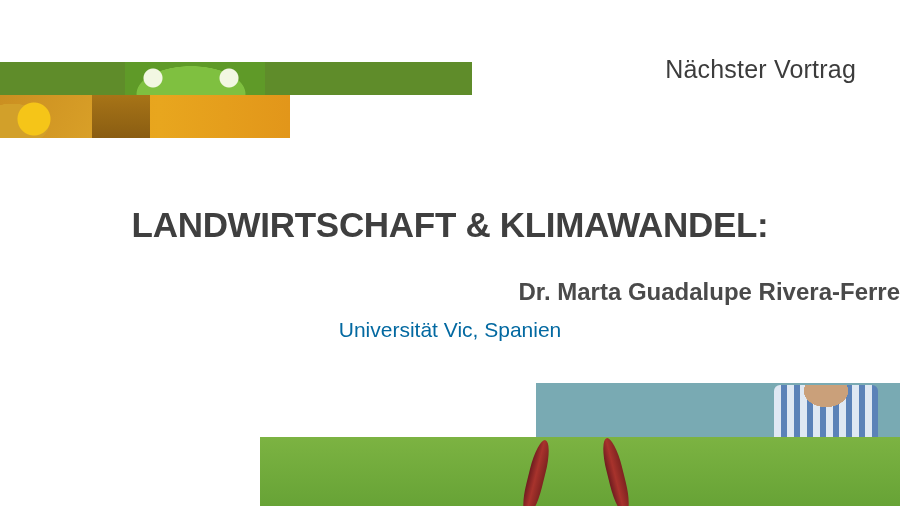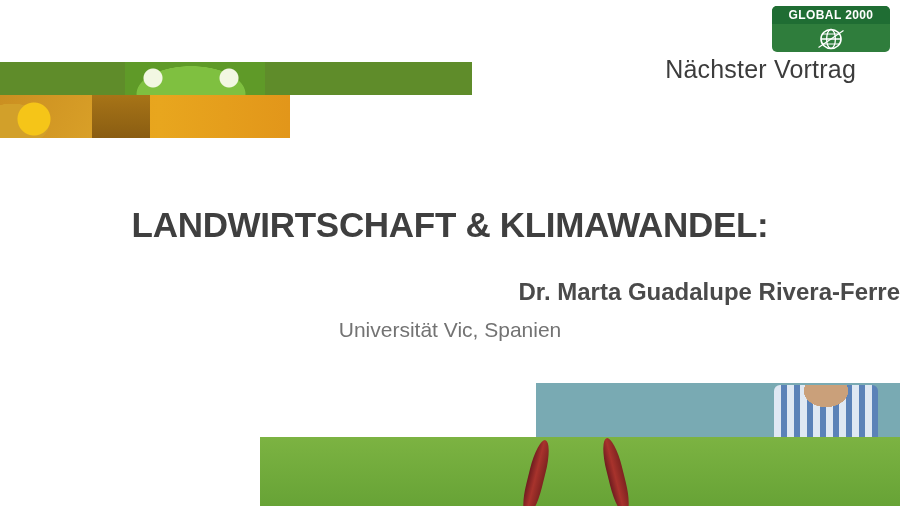--- a/index.html
+++ b/index.html
@@ -149,21 +149,21 @@
     font-size: 24px;
     font-weight: bold;
     font-family: "Liberation Sans", sans-serif;
   }
   .affiliation {
     position: absolute;
     left: 0;
     right: 0;
     top: 318px;
     text-align: center;
-    color: #737373;
+    color: #0369a1;
     font-size: 21px;
     font-family: "Liberation Sans", sans-serif;
   }
 
   
   .strip-teal {
     position: absolute;
     left: 536px;
     right: 0;
     top: 383px;
@@ -223,32 +223,20 @@
 <div class="slide">
 
   <div class="strip-green">
     <div class="frog"></div>
   </div>
   <div class="strip-orange">
     <div class="bee"></div>
     <div class="bee-dark"></div>
   </div>
 
-  <div class="logo">
-    <div class="logo-band"></div>
-    <div class="logo-text">GLOBAL 2000</div>
-    <svg class="logo-globe" width="26" height="24" viewBox="0 0 26 24">
-      <ellipse cx="13" cy="12" rx="10" ry="9.5" fill="none" stroke="#ffffff" stroke-width="1.6"></ellipse>
-      <ellipse cx="13" cy="12" rx="4.4" ry="9.5" fill="none" stroke="#ffffff" stroke-width="1.3"></ellipse>
-      <line x1="3" y1="12" x2="23" y2="12" stroke="#ffffff" stroke-width="1.3"></line>
-      <line x1="4.5" y1="7" x2="21.5" y2="7" stroke="#ffffff" stroke-width="1"></line>
-      <line x1="4.5" y1="17" x2="21.5" y2="17" stroke="#ffffff" stroke-width="1"></line>
-      <line x1="0.5" y1="20.5" x2="25.5" y2="3.5" stroke="#ffffff" stroke-width="1.2"></line>
-    </svg>
-  </div>
 
   <div class="next-talk">Nächster Vortrag</div>
 
   <div class="title">
     <div>LANDWIRTSCHAFT &amp; KLIMAWANDEL:</div>
   </div>
 
   <div class="speaker">Dr. Marta Guadalupe Rivera-Ferre</div>
   <div class="affiliation">Universität Vic, Spanien</div>
 

